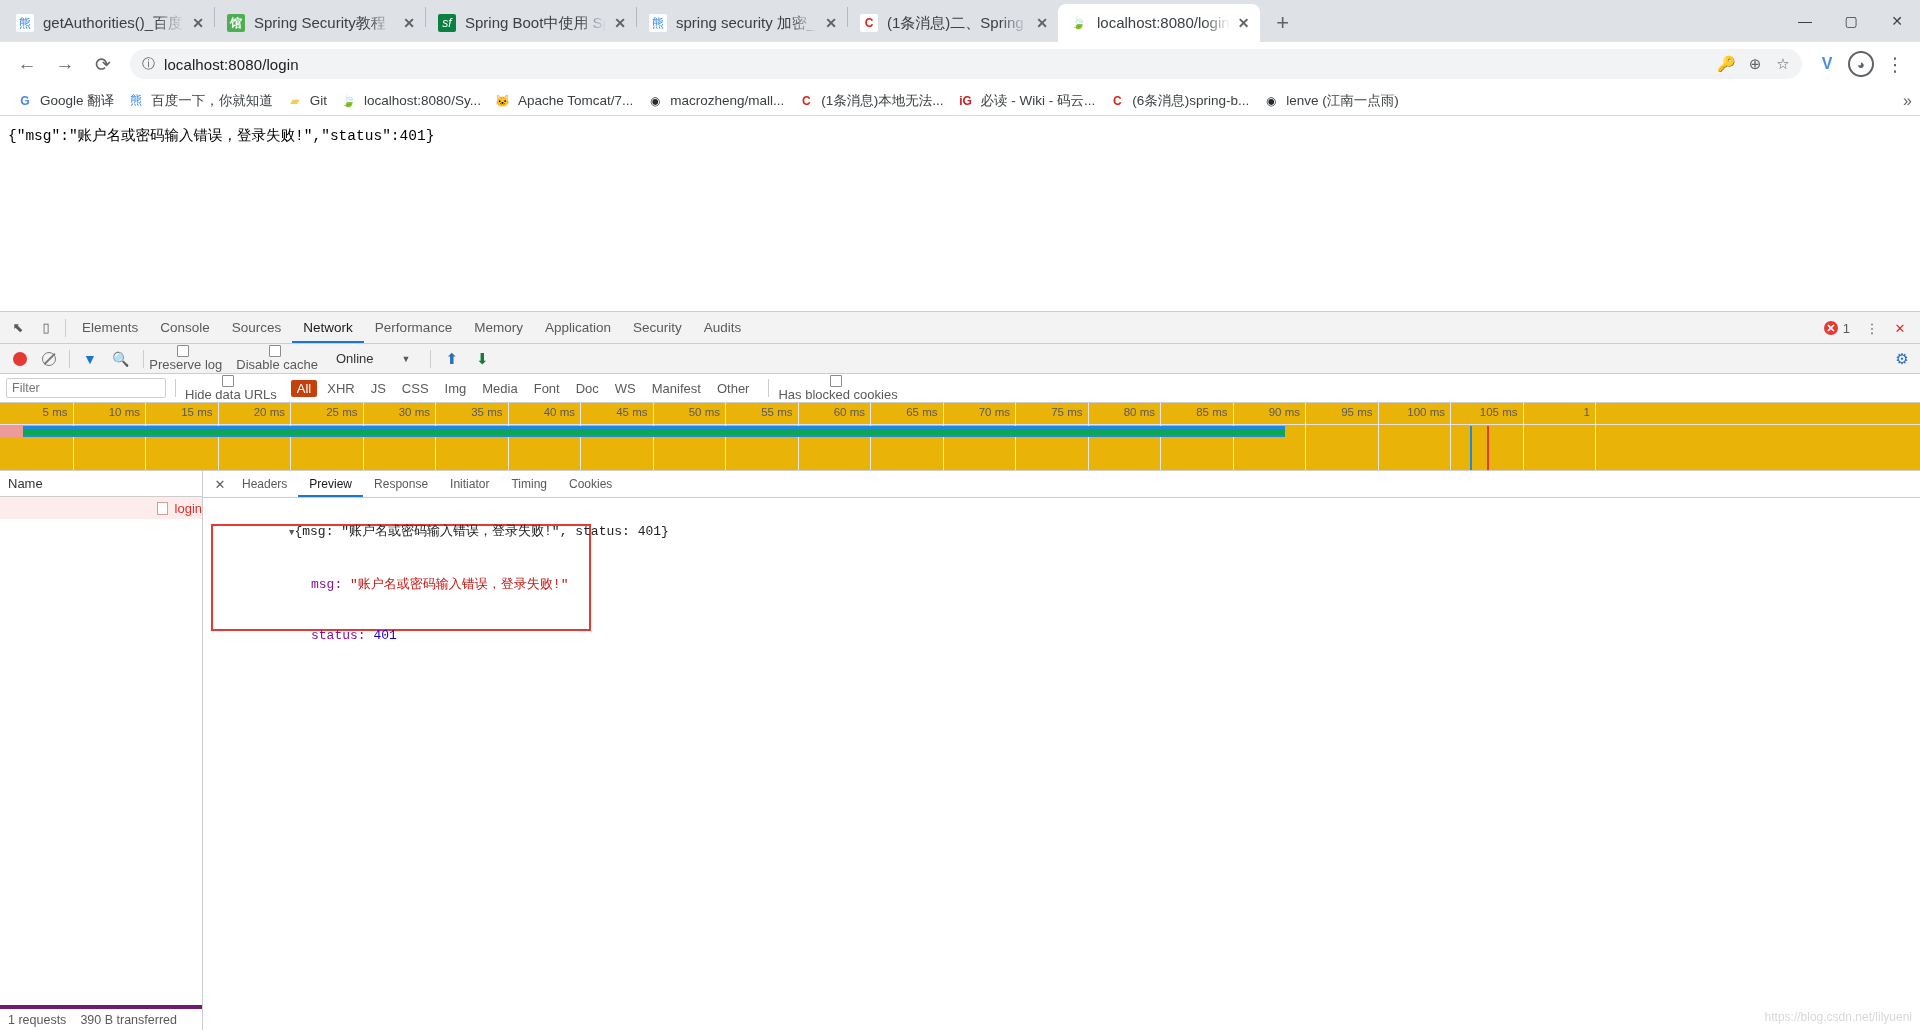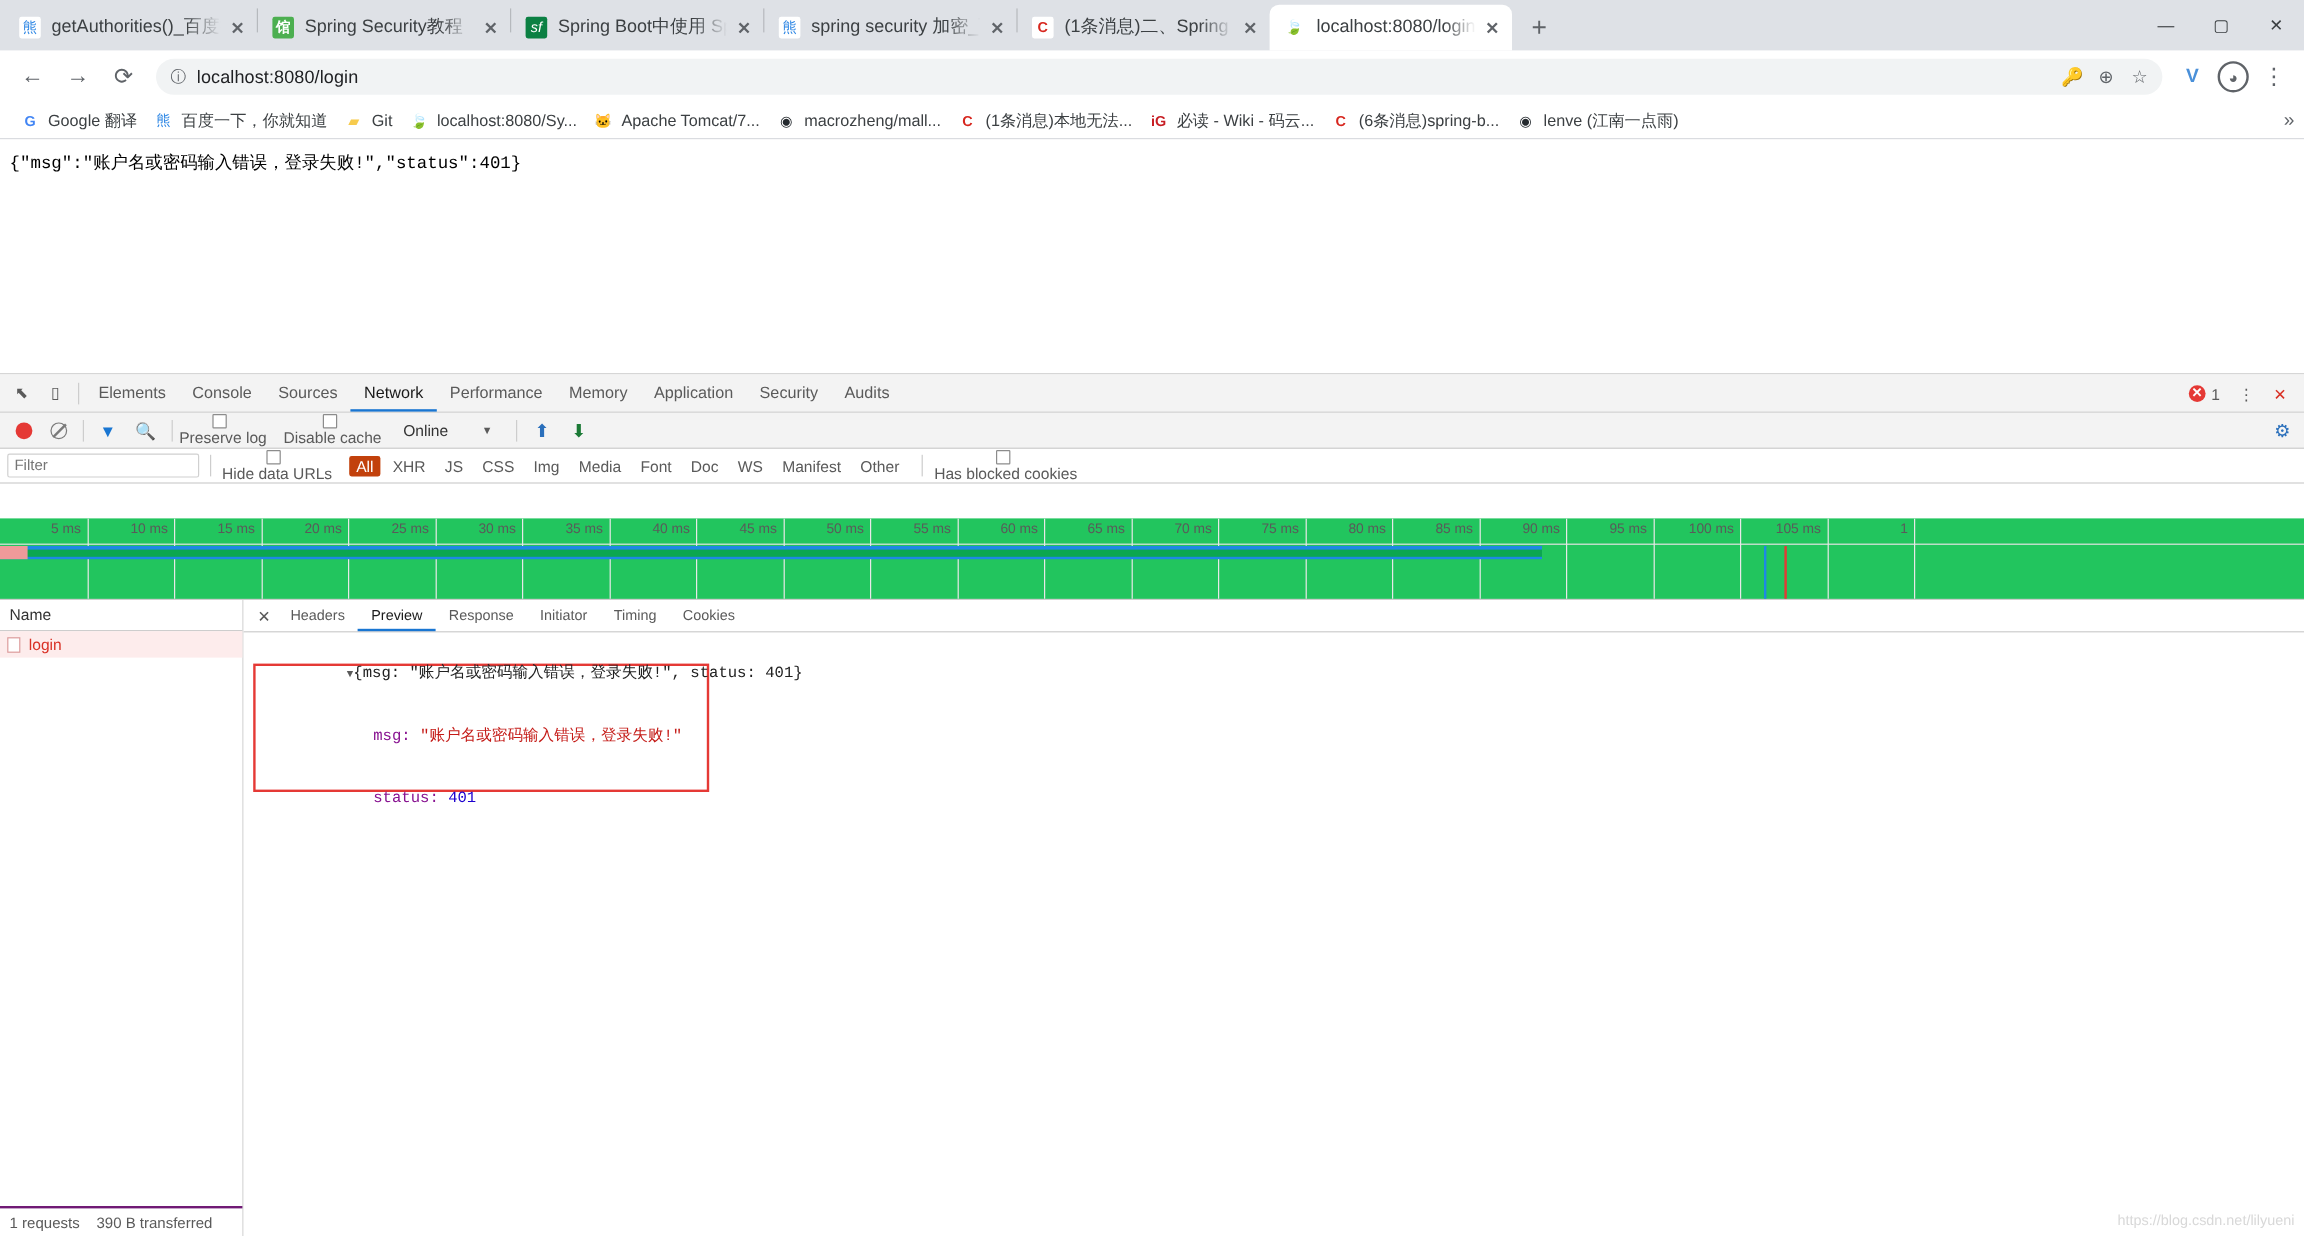--- a/index.html
+++ b/index.html
@@ -322,23 +322,22 @@
     font-size: 13px;
     color: #5a5a5a;
     margin-right: 4px;
   }
   .type-chip.sel { background: #c2410c; color:#fff; }
 
   .timeline {
     height: 68px;
     border-bottom: 1px solid #cdcdcd;
     position: relative;
-    background: #22c55e;
+    background: #eab308;
     overflow: hidden;
-    margin-top: 29px;
   }
   .tl-ruler {
     height: 22px;
     position: relative;
     border-bottom: 1px solid #e3e3e3;
   }
   .tl-tick {
     position: absolute; top: 0; height: 68px;
     border-left: 1px solid #e8e8e8;
   }
@@ -379,29 +378,30 @@
     padding-left: 8px;
     font-size: 13px; color:#333;
   }
   .netrow {
     height: 22px;
     display:flex; align-items:center;
     padding-left: 6px;
     font-size: 13px;
     background: #fdecec;
     color: #d93025;
+    justify-content: flex-end;
   }
   .netrow .doc-ico {
     width:11px;height:13px;border:1px solid #d99; background:#fff;
     margin-right:7px; flex:0 0 11px;
   }
   .netlist-spacer { flex:1 1 auto; }
   .netlist-foot {
     height: 25px;
-    border-top: 2px solid #701a75;
+    border-top: 4px solid #701a75;
     display:flex; align-items:center;
     font-size: 12.5px; color:#5a5a5a;
     padding-left: 8px;
     gap: 14px;
   }
 
   .detail { flex:1 1 auto; display:flex; flex-direction:column; min-width:0; background:#fff;}
   .detail-tabs {
     height: 27px;
     display:flex; align-items:center;

